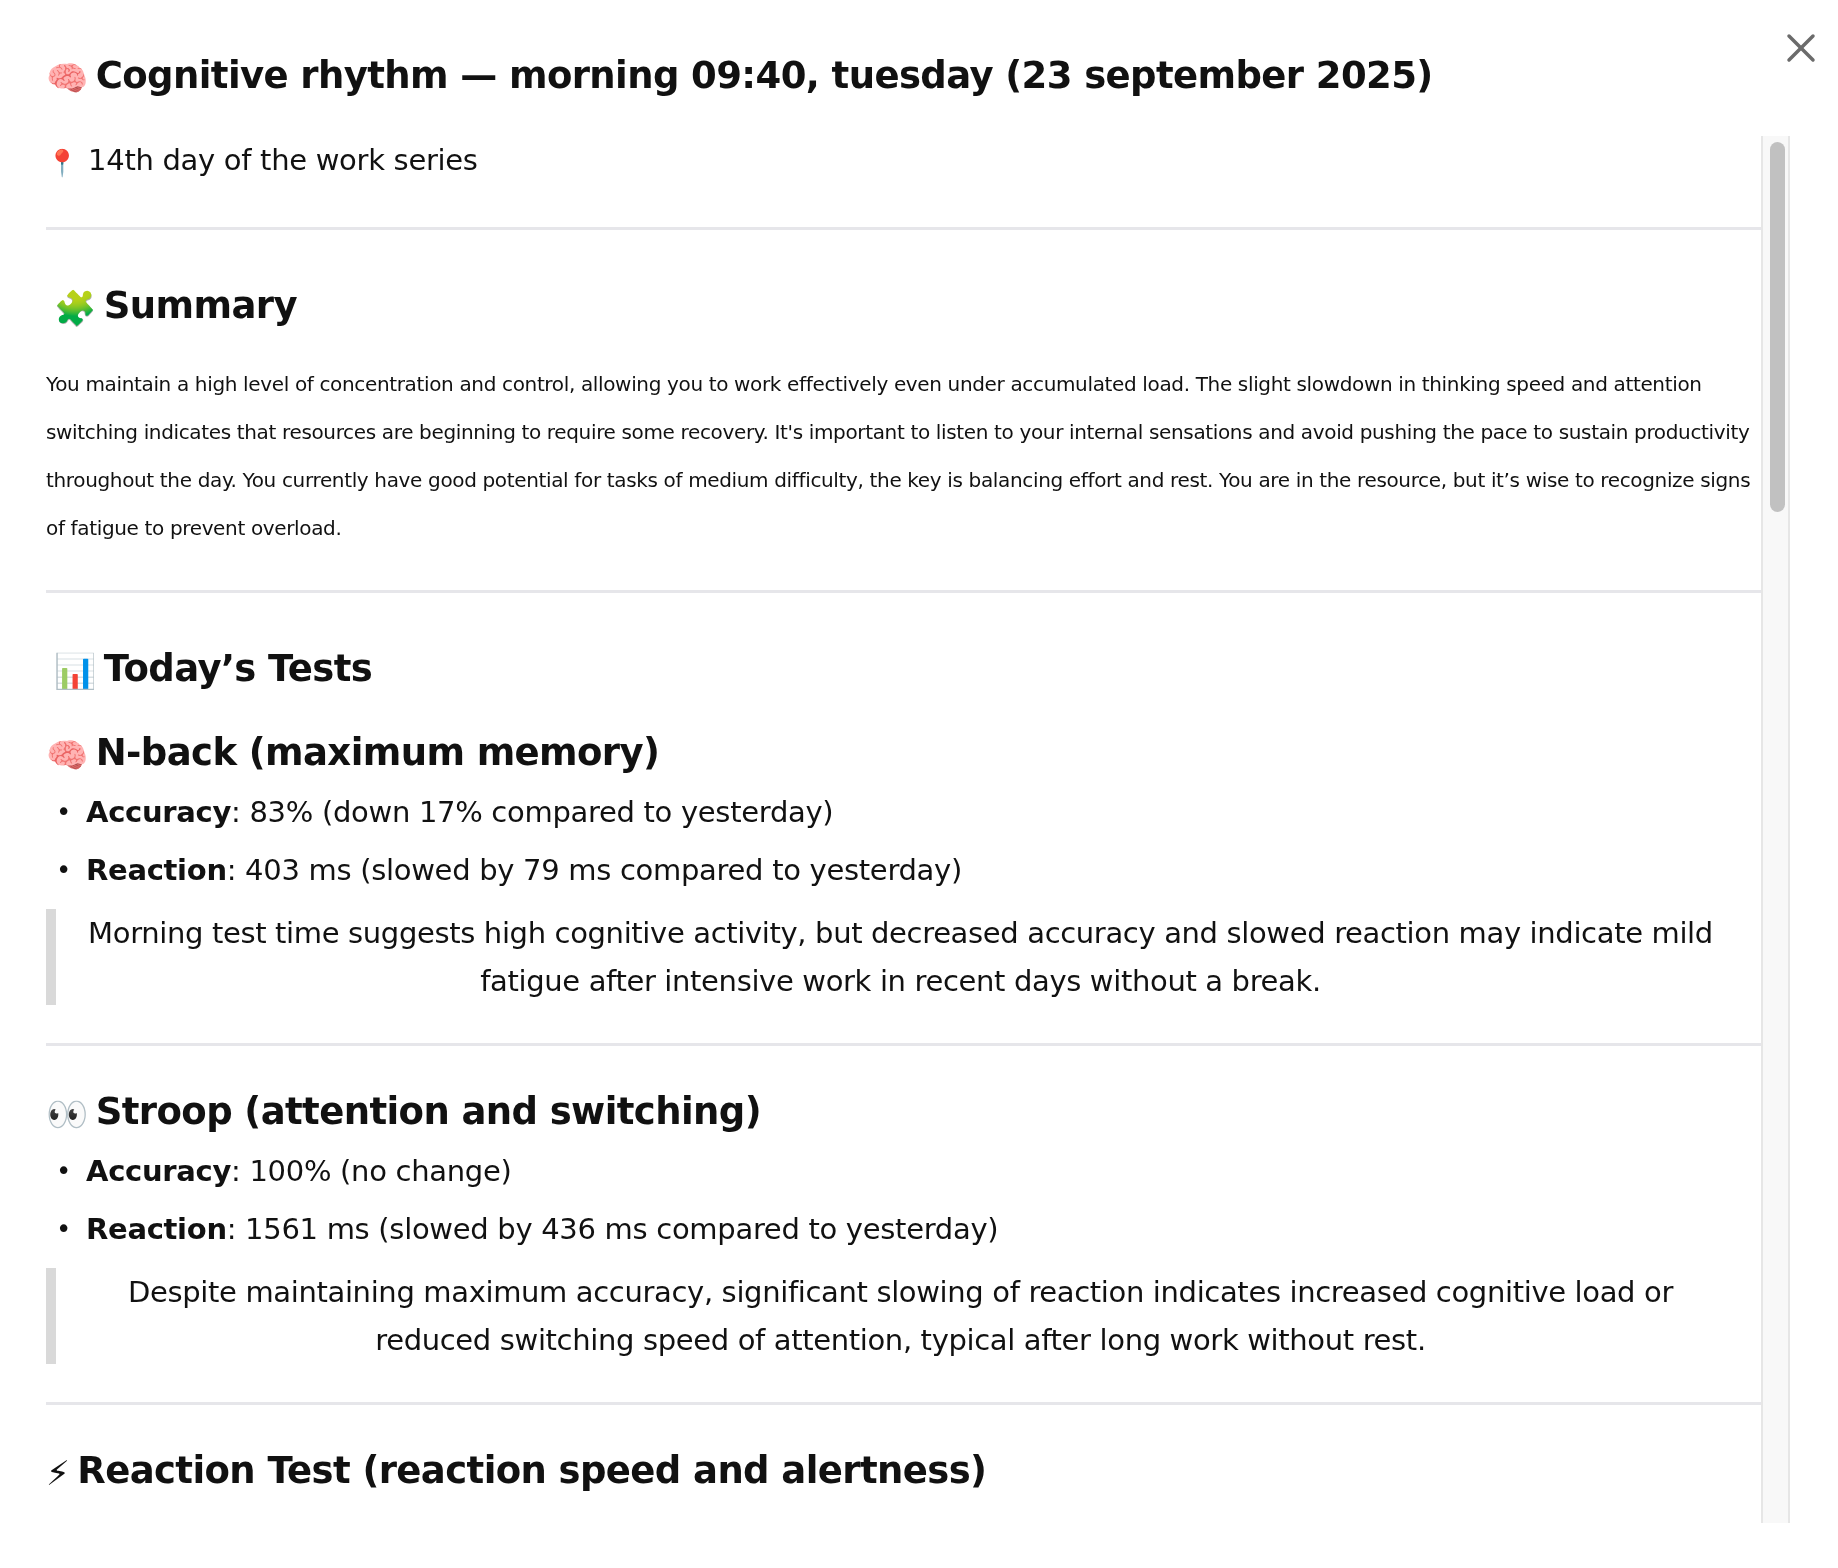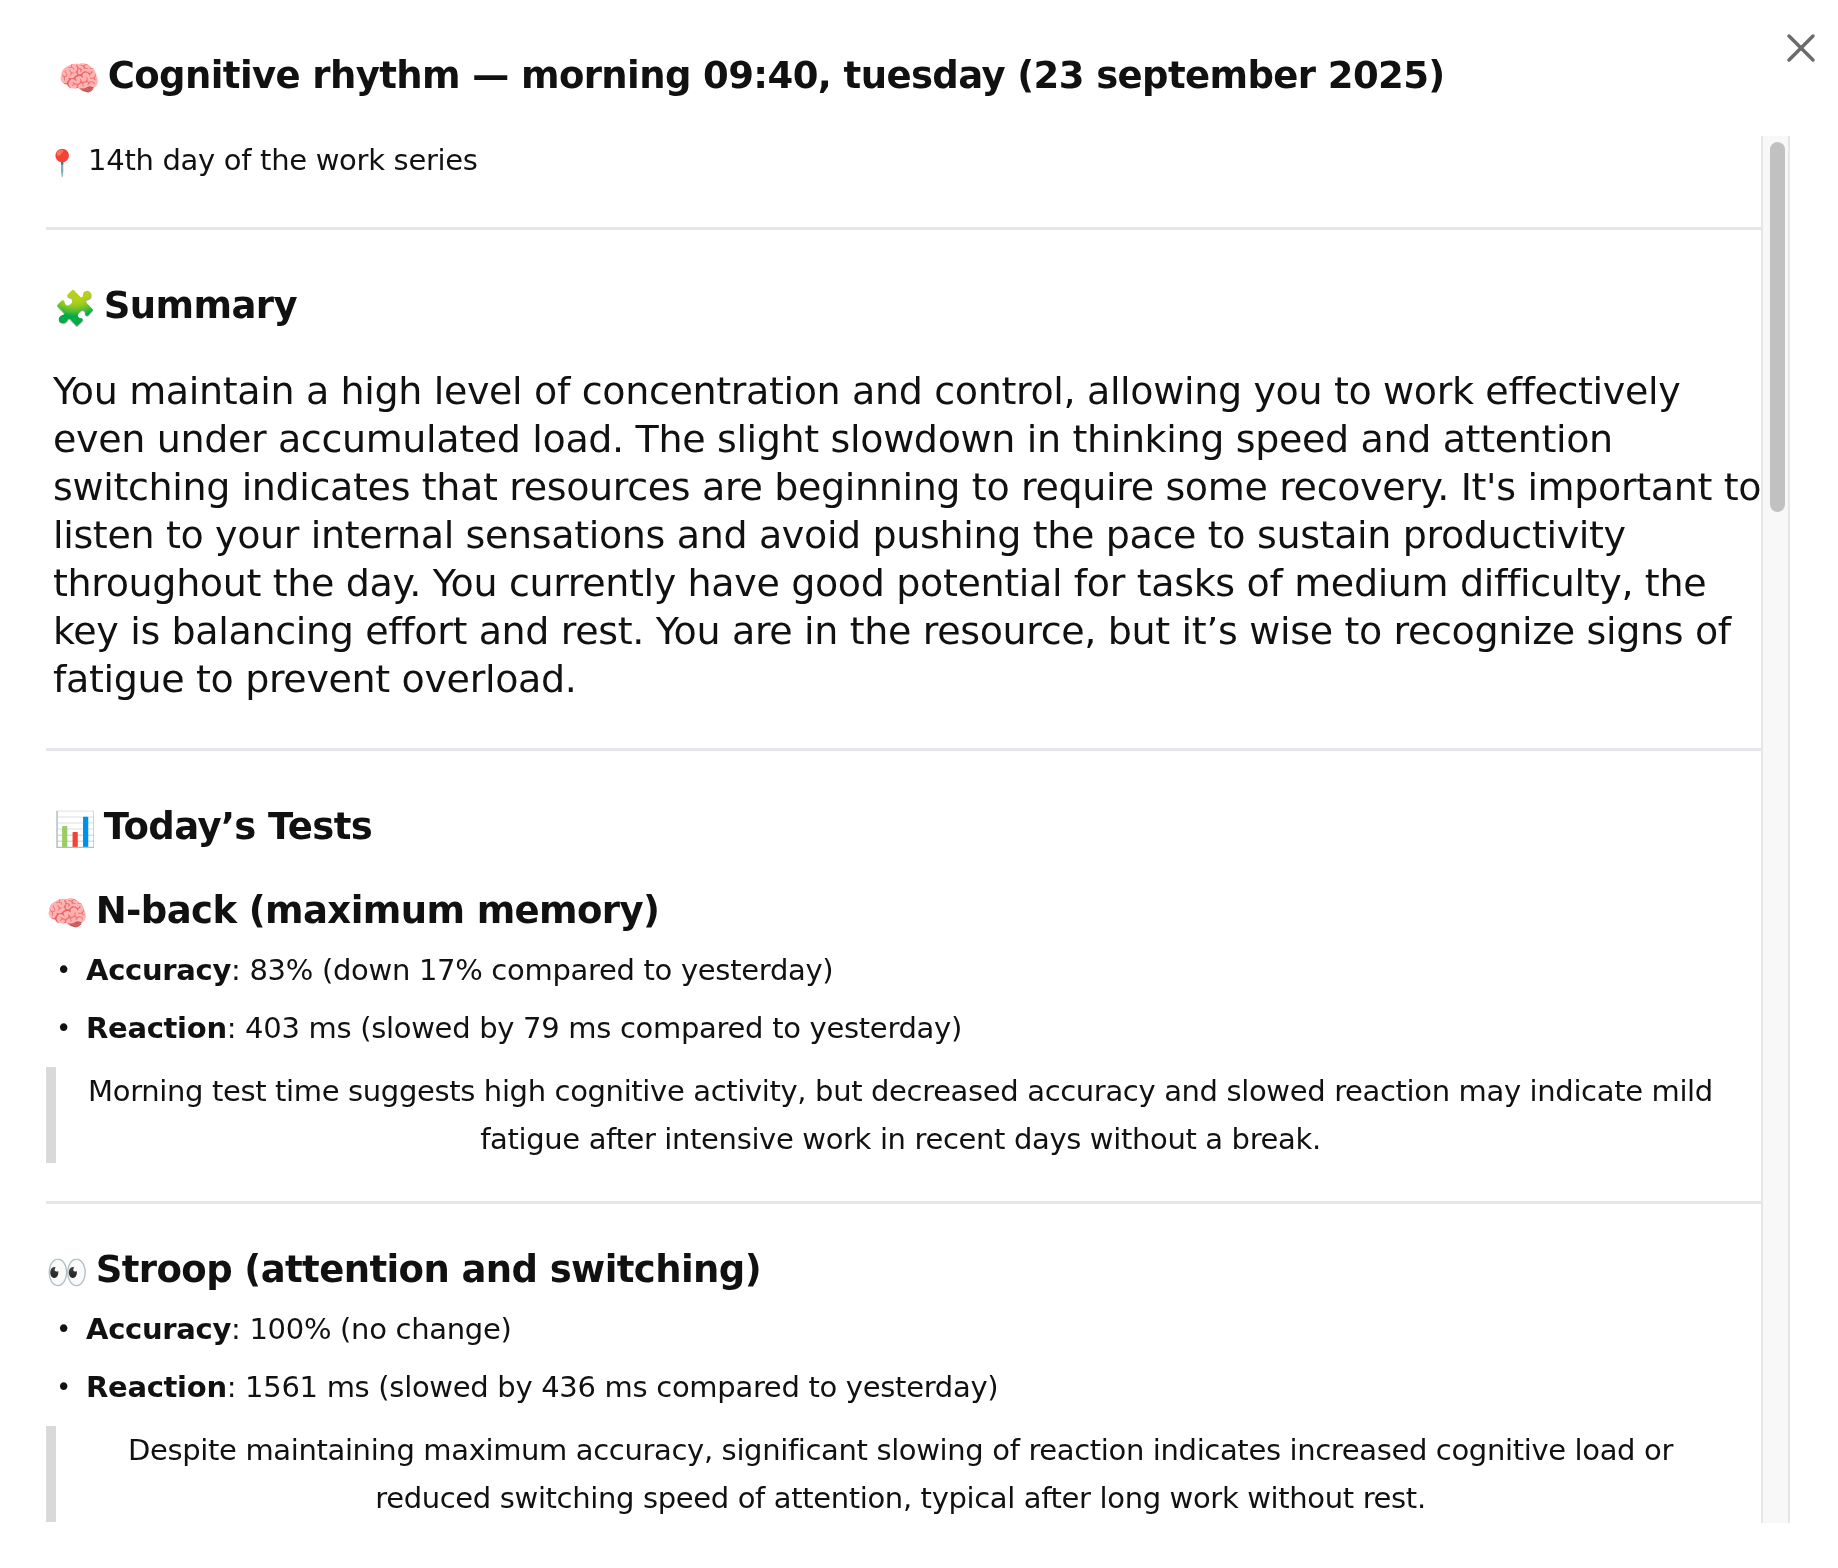--- a/index.html
+++ b/index.html
@@ -1,33 +1,33 @@
 <!DOCTYPE html>
 <html><head>
 <meta charset="utf-8">
 <style>
   html, body { margin:0; padding:0; background:#ffffff; }
   body { width:1838px; height:1568px; position:relative; overflow:hidden;
          font-family:"DejaVu Sans", "Liberation Sans", sans-serif; color:#111111; }
   .close-btn { position:absolute; left:1781px; top:28px; width:40px; height:40px; cursor:pointer; }
   .close-btn svg { width:40px; height:40px; }
-  .title { position:absolute; left:58px; top:44px; margin:0; font-size:37px; font-weight:700;
+  .title { position:absolute; left:46px; top:44px; margin:0; font-size:37px; font-weight:700;
            letter-spacing:-0.6px; white-space:nowrap; line-height:64px; height:64px; }
   .emoji { display:inline-block; font-size:34px; margin-right:8px; vertical-align:-2px; }
   .scroll-area { position:absolute; left:46px; top:136px; width:1715px; height:1387px; overflow:hidden; }
   .scroll-track { position:absolute; left:1761px; top:136px; width:29px; height:1387px; background:#f8f8f8;
                   border-left:2px solid #e6e6e6; border-right:2px solid #e6e6e6; box-sizing:border-box; }
   .scroll-thumb { position:absolute; left:7px; top:6px; width:15px; height:370px; background:#c1c1c1; border-radius:8px; cursor:pointer; }
   .meta-line { font-size:29px; line-height:48px; white-space:nowrap; letter-spacing:-0.3px; }
   .meta-line .emoji { font-size:26px; margin-right:10px; }
   .bold { font-weight:700; }
   .divider { height:3px; background:#e6e6ea; border:none; margin:0; width:1715px; }
   .h2 { font-size:37px; font-weight:700; line-height:60px; margin:8px; letter-spacing:-0.6px; white-space:nowrap; }
   .h2 .emoji { font-size:34px; }
-  .para { font-size:38px; line-height:48px; margin:7px; letter-spacing:-0.35px; width:1715px; }
+  .para { font-size:20px; line-height:48px; margin:0; letter-spacing:-0.35px; width:1715px; }
   .h3 { font-size:37px; font-weight:700; line-height:56px; margin:0; letter-spacing:-0.6px; white-space:nowrap; }
   ul.metrics { margin:0; padding:0 8px 0 40px; list-style:none; }
   ul.metrics li { position:relative; font-size:29px; line-height:58px; letter-spacing:-0.3px; white-space:nowrap; }
   ul.metrics li::before { content:"•"; position:absolute; left:-30px; top:0; font-size:26px; }
   .quote { border-left:10px solid #d9d9d9; padding-left:19px; font-size:29px; line-height:48px;
            letter-spacing:-0.35px; width:1680px; box-sizing:border-box;text-align:center; }
 </style>
 </head>
 <body>
 

